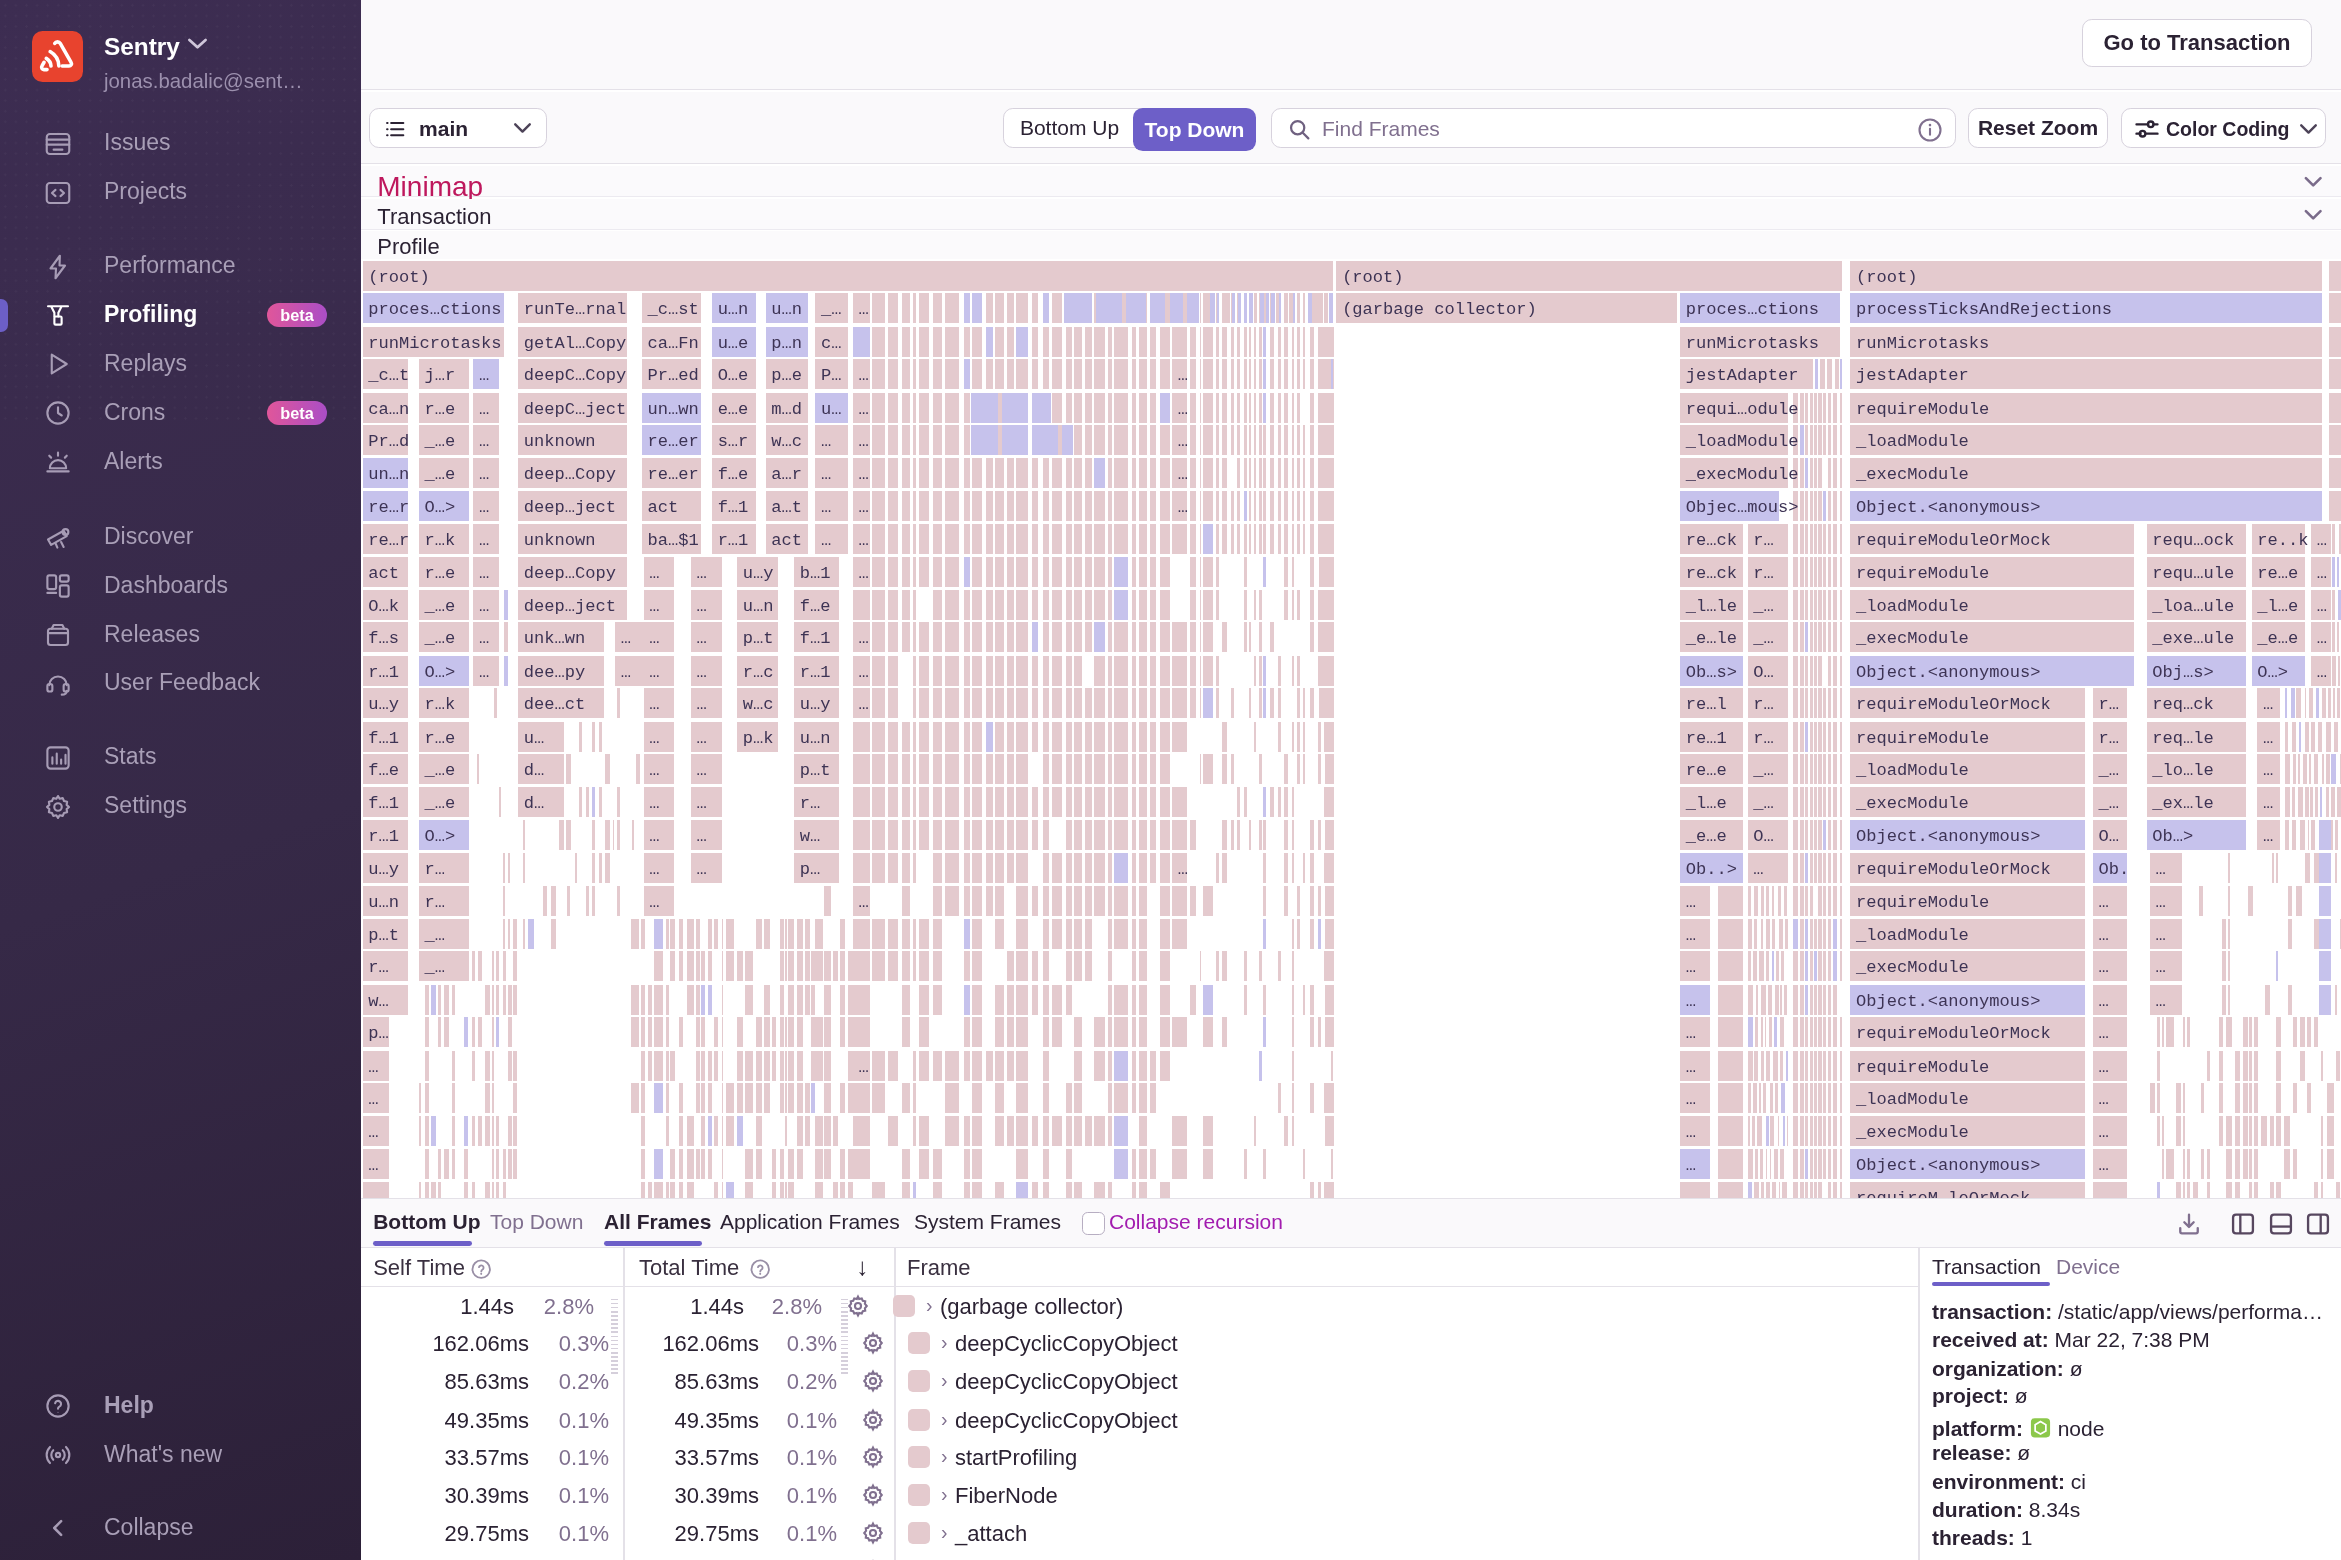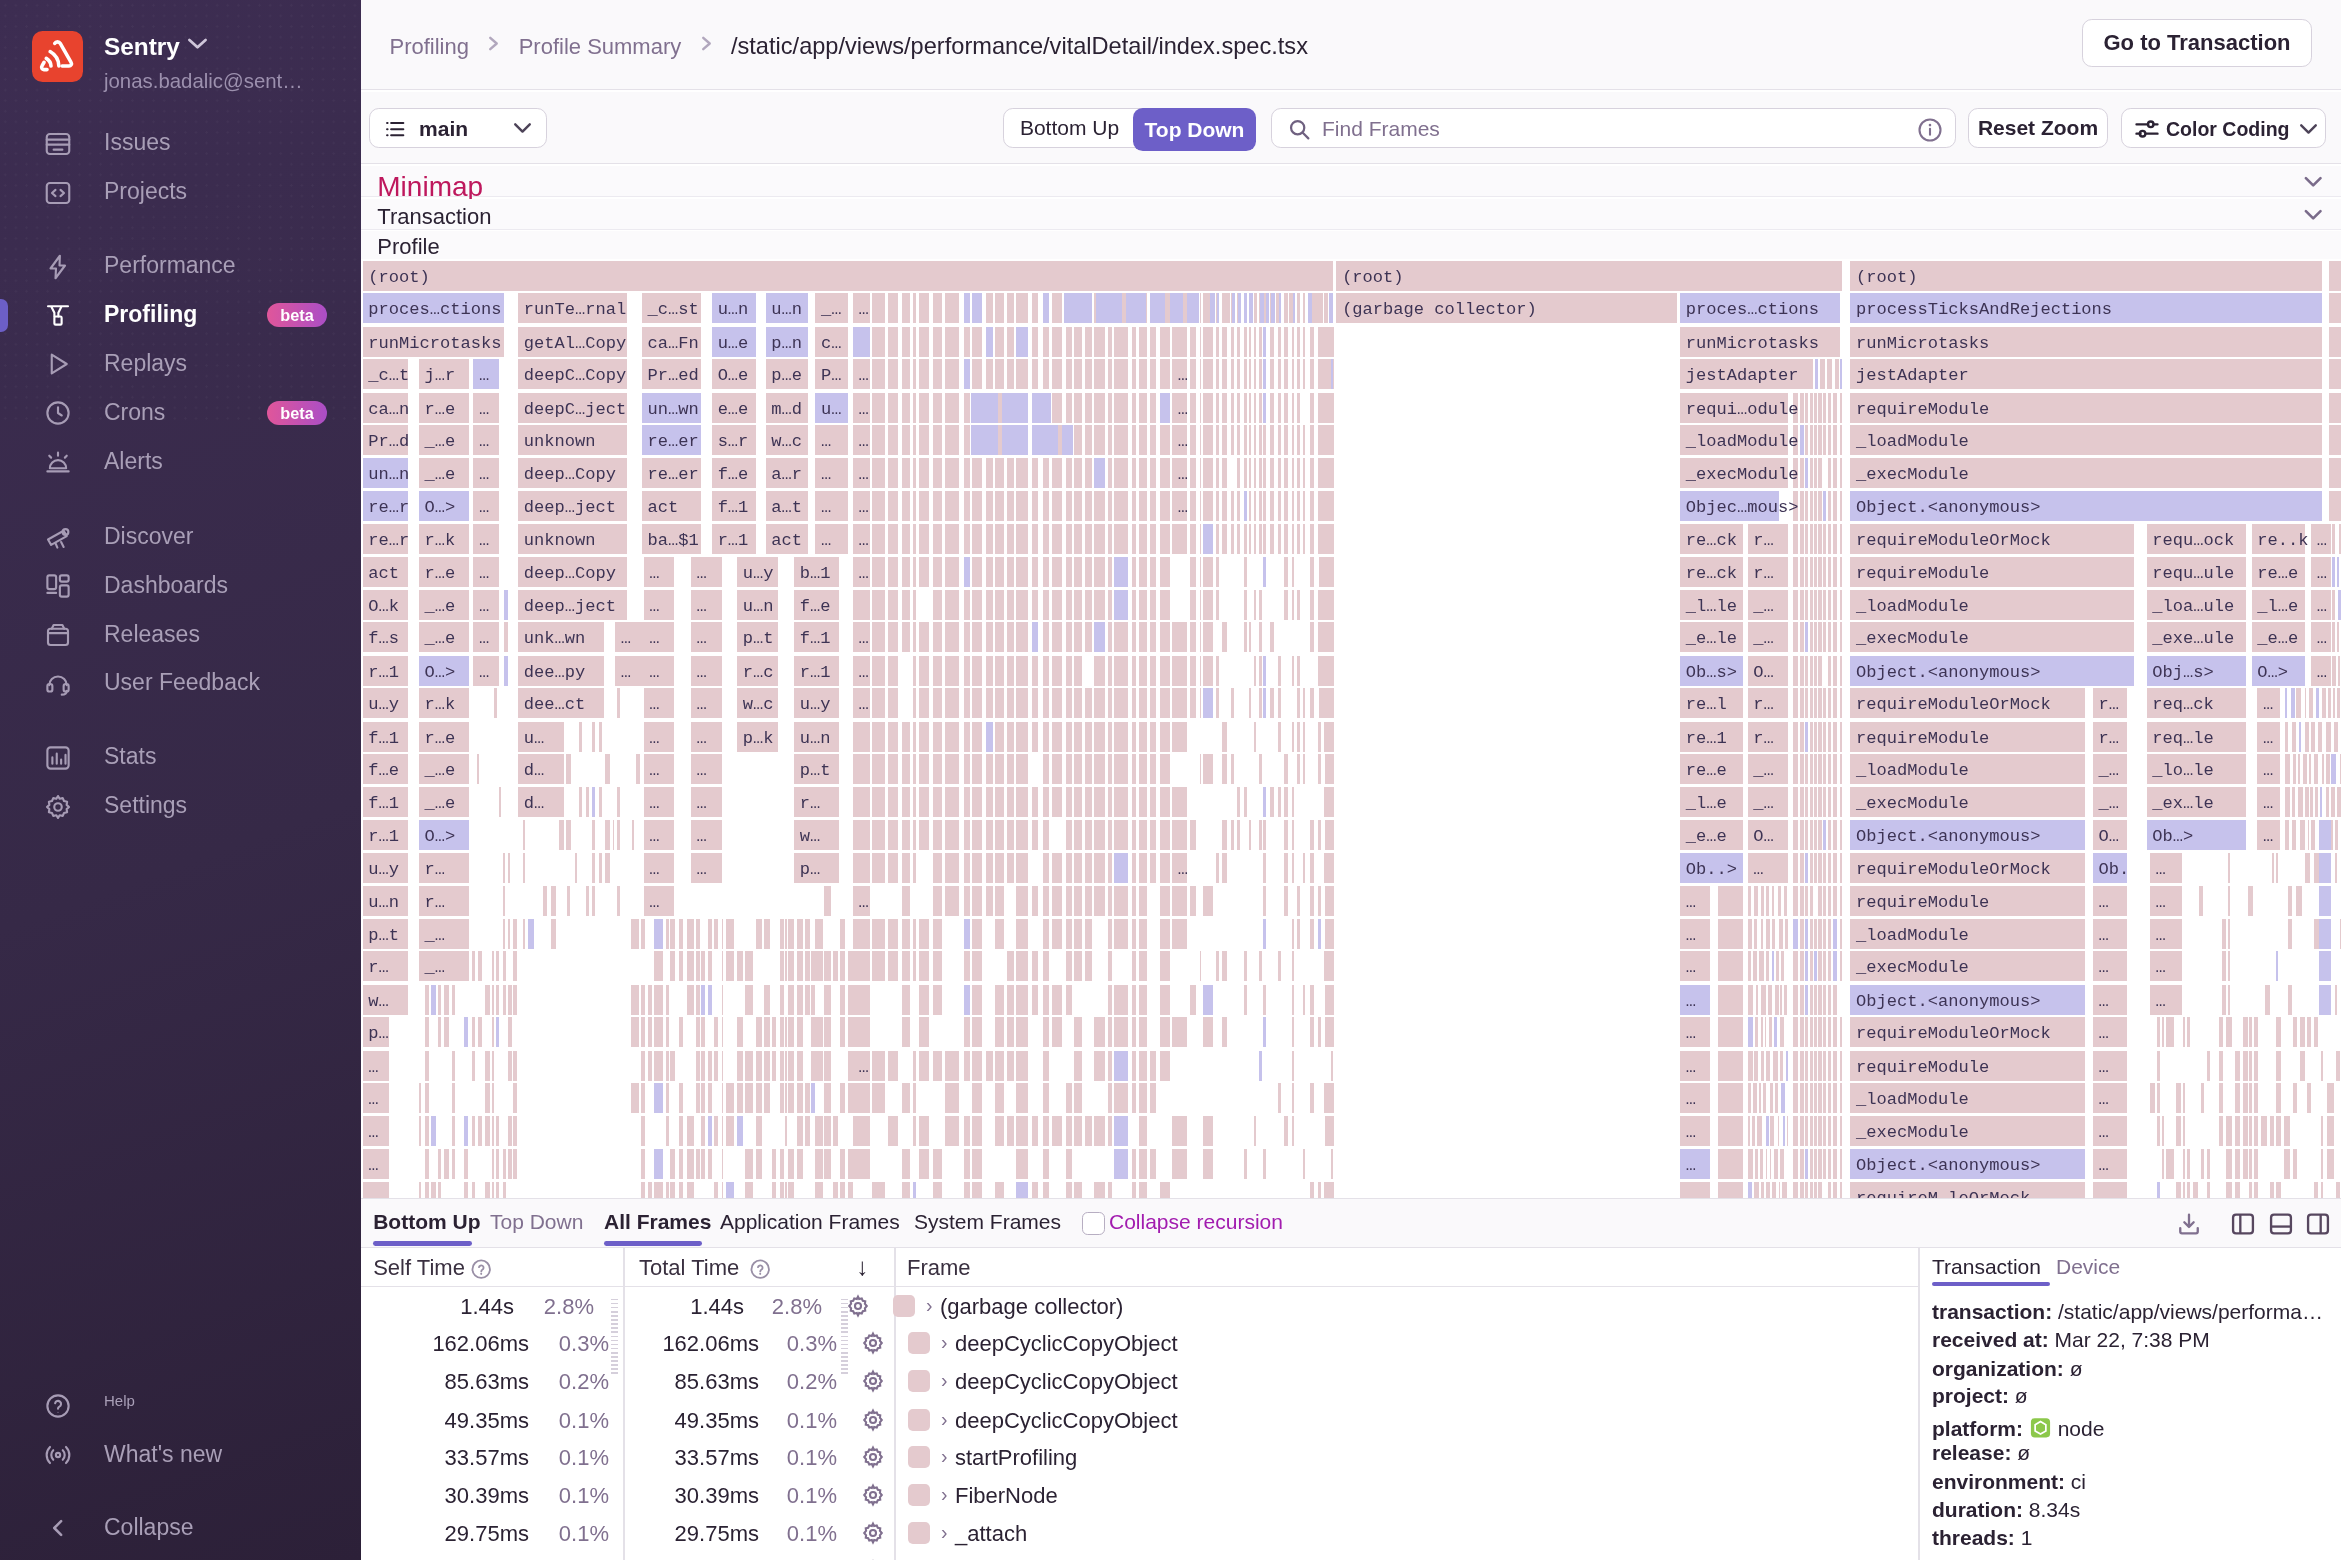--- a/index.html
+++ b/index.html
@@ -89,38 +89,33 @@
 <div style="position:absolute;left:43px;top:792px;width:30px;height:30px"><svg width="30" height="30" viewBox="0 0 24 24">
         <circle cx="12" cy="12" r="3" fill="none" stroke="#a79cb5" stroke-width="1.7" stroke-linecap="round" stroke-linejoin="round"></circle>
         <path d="M12 3.2l1.3 2.2 2.5-.5 1 2.3 2.5.6-.4 2.5 1.9 1.7-1.9 1.7.4 2.5-2.5.6-1 2.3-2.5-.5L12 20.8l-1.3-2.2-2.5.5-1-2.3-2.5-.6.4-2.5L3.2 12l1.9-1.7-.4-2.5 2.5-.6 1-2.3 2.5.5z" fill="none" stroke="#a79cb5" stroke-width="1.7" stroke-linecap="round" stroke-linejoin="round"></path>
       </svg></div>
     <div style="position:absolute;left:104px;top:792px;font-size:23px;color:#a99fb7;font-weight:400">Settings</div>
 <div style="position:absolute;left:43px;top:1391px;width:30px;height:30px"><svg width="30" height="30" viewBox="0 0 24 24">
         <circle cx="12" cy="12" r="8.5" fill="none" stroke="#a79cb5" stroke-width="1.7" stroke-linecap="round" stroke-linejoin="round"></circle>
         <path d="M9.7 9.8a2.4 2.4 0 113.4 2.7c-.8.4-1.1.9-1.1 1.7" fill="none" stroke="#a79cb5" stroke-width="1.7" stroke-linecap="round" stroke-linejoin="round"></path>
         <circle cx="12" cy="17" r="0.4" fill="#a79cb5"></circle>
       </svg></div>
-    <div style="position:absolute;left:104px;top:1392px;font-size:15px;color:#a99fb7;font-weight:400">Help</div>
+    <div style="position:absolute;left:104px;top:1392px;font-size:23px;color:#a99fb7;font-weight:700">Help</div>
 <div style="position:absolute;left:43px;top:1440px;width:30px;height:30px"><svg width="30" height="30" viewBox="0 0 24 24">
         <circle cx="12" cy="12" r="1.7" fill="none" stroke="#a79cb5" stroke-width="1.7" stroke-linecap="round" stroke-linejoin="round"></circle>
         <path d="M8.2 15.8a5.4 5.4 0 010-7.6M15.8 8.2a5.4 5.4 0 010 7.6M5.6 18.4a9 9 0 010-12.8M18.4 5.6a9 9 0 010 12.8" fill="none" stroke="#a79cb5" stroke-width="1.7" stroke-linecap="round" stroke-linejoin="round"></path>
       </svg></div>
     <div style="position:absolute;left:104px;top:1441px;font-size:23px;color:#a99fb7;font-weight:400">What's new</div>
 <div style="position:absolute;left:43px;top:1513px;width:30px;height:30px"><svg width="30" height="30" viewBox="0 0 24 24">
         <path d="M14.5 6.5L9 12l5.5 5.5" fill="none" stroke="#a79cb5" stroke-width="2" stroke-linecap="round" stroke-linejoin="round"></path>
       </svg></div>
     <div style="position:absolute;left:104px;top:1514px;font-size:23px;color:#a99fb7;font-weight:400">Collapse</div>
 </aside>
 
 <div style="position:absolute;left:361px;top:0;width:1981px;height:90px;background:#faf9fb;border-bottom:1.6px solid #e4e1e8">
-<div style="position:absolute;left:28.5px;top:33px;font-size:22px;color:#80708f">Profiling&nbsp;&nbsp; <svg width="13" height="21" viewBox="0 0 16 26">
-        <path d="M4 6l8 7-8 7" fill="none" stroke="#b1a7bd" stroke-width="3" stroke-linecap="round" stroke-linejoin="round"></path>
-      </svg> &nbsp;&nbsp;Profile Summary&nbsp;&nbsp; <svg width="13" height="21" viewBox="0 0 16 26">
-        <path d="M4 6l8 7-8 7" fill="none" stroke="#b1a7bd" stroke-width="3" stroke-linecap="round" stroke-linejoin="round"></path>
-      </svg> &nbsp;&nbsp;<span style="color:#2b2233;font-size:23.6px">/static/app/views/performance/vitalDetail/index.spec.tsx</span></div>
 <div style="position:absolute;left:1721px;top:19px;width:230px;height:48px;background:#fff;border:1.6px solid #d7d2dd;border-radius:9.8px;font-size:22px;font-weight:700;color:#2b2233;text-align:center;line-height:46px">Go to Transaction</div>
 </div>
 
 <div style="position:absolute;left:361px;top:92px;width:1981px;height:72px;background:#faf9fb;border-bottom:1.6px solid #e4e1e8">
 <div style="position:absolute;left:8.1px;top:16.3px;width:178px;height:40px;background:#fff;border:1.6px solid #d7d2dd;border-radius:9.8px">
   <div style="position:absolute;left:13px;top:7.3px"><svg width="24.4" height="24.4" viewBox="0 0 24 24">
           <g stroke="#2b2233" stroke-width="2" stroke-linecap="round">
             <path d="M8 6h12M8 12h12M8 18h12"></path>
             <path d="M4 6h.5M4 12h.5M4 18h.5"></path>
           </g>

